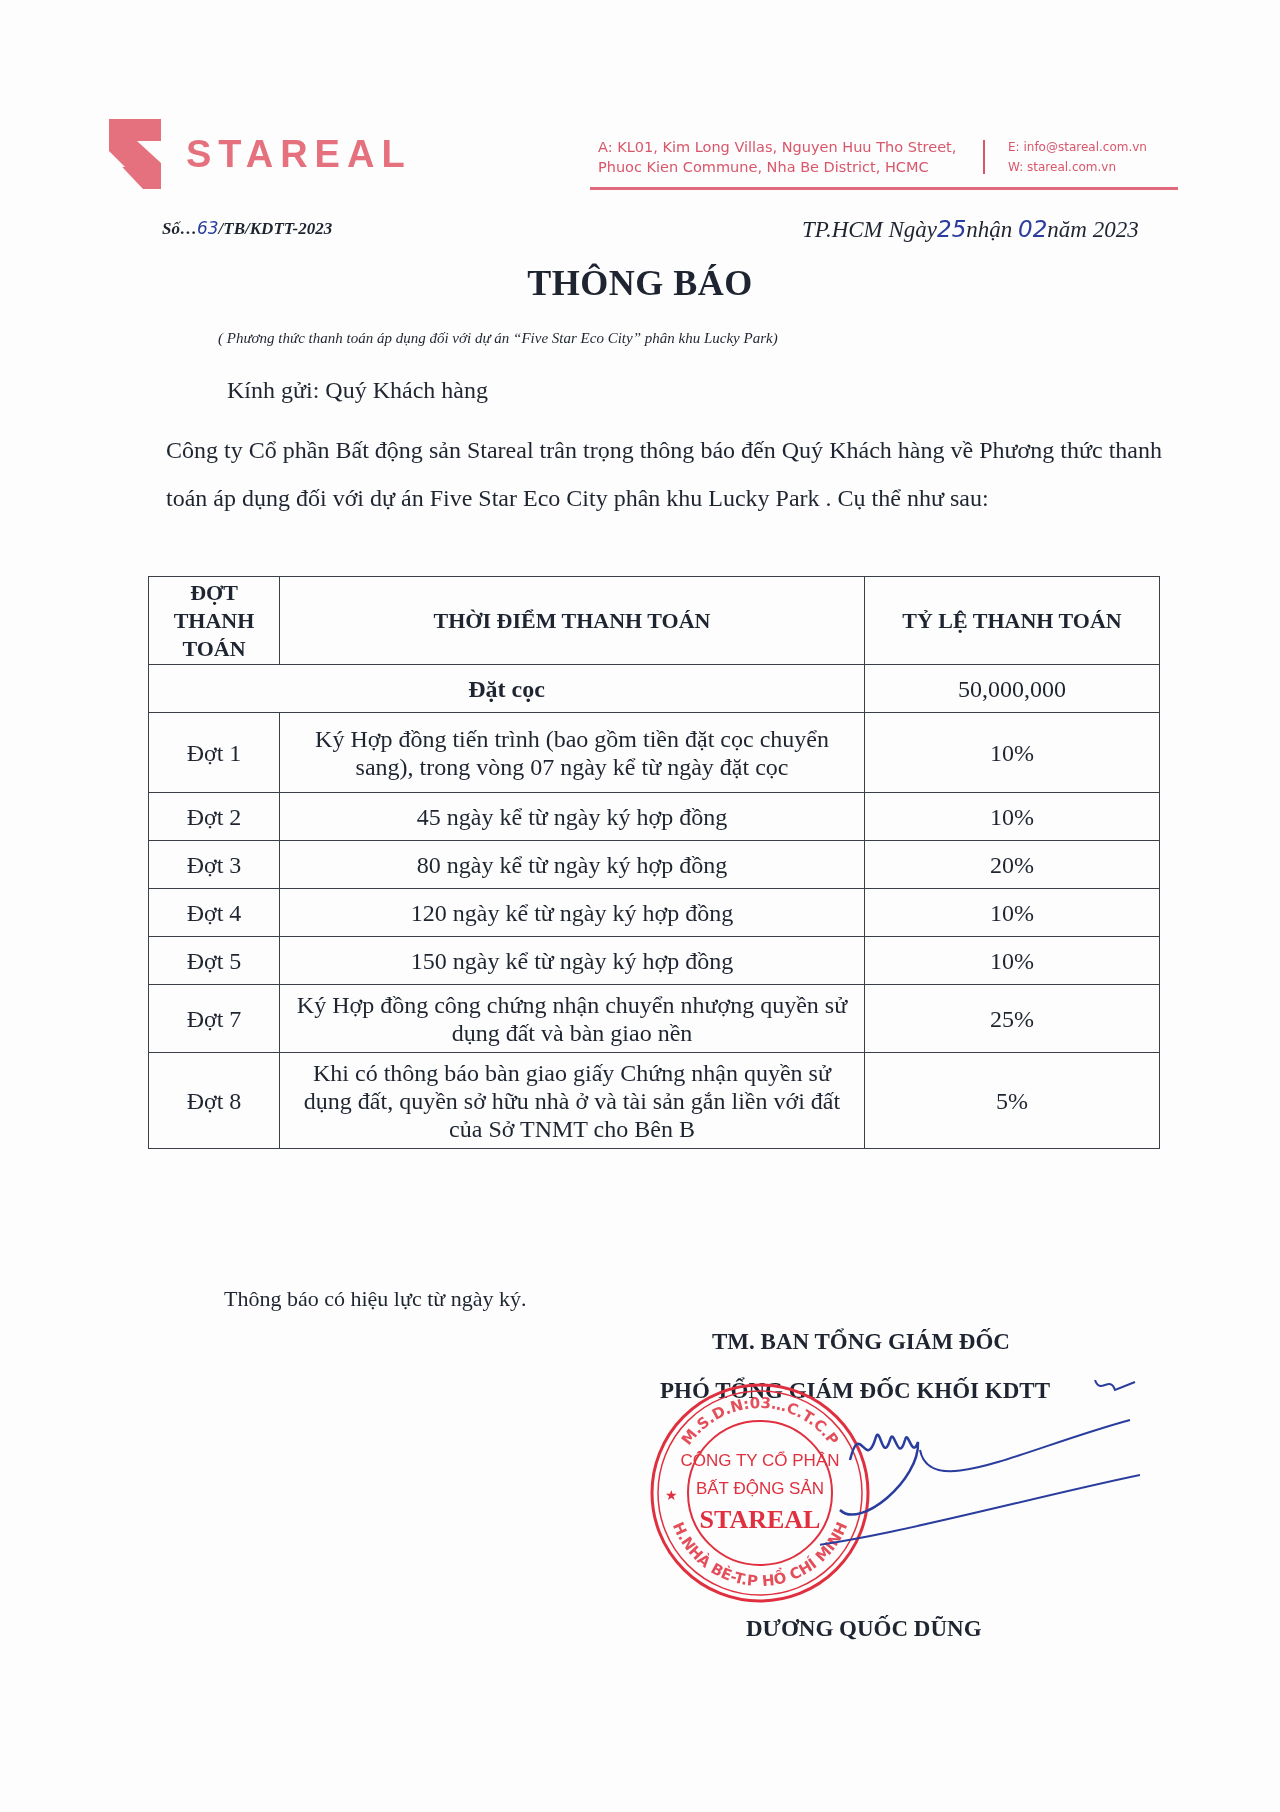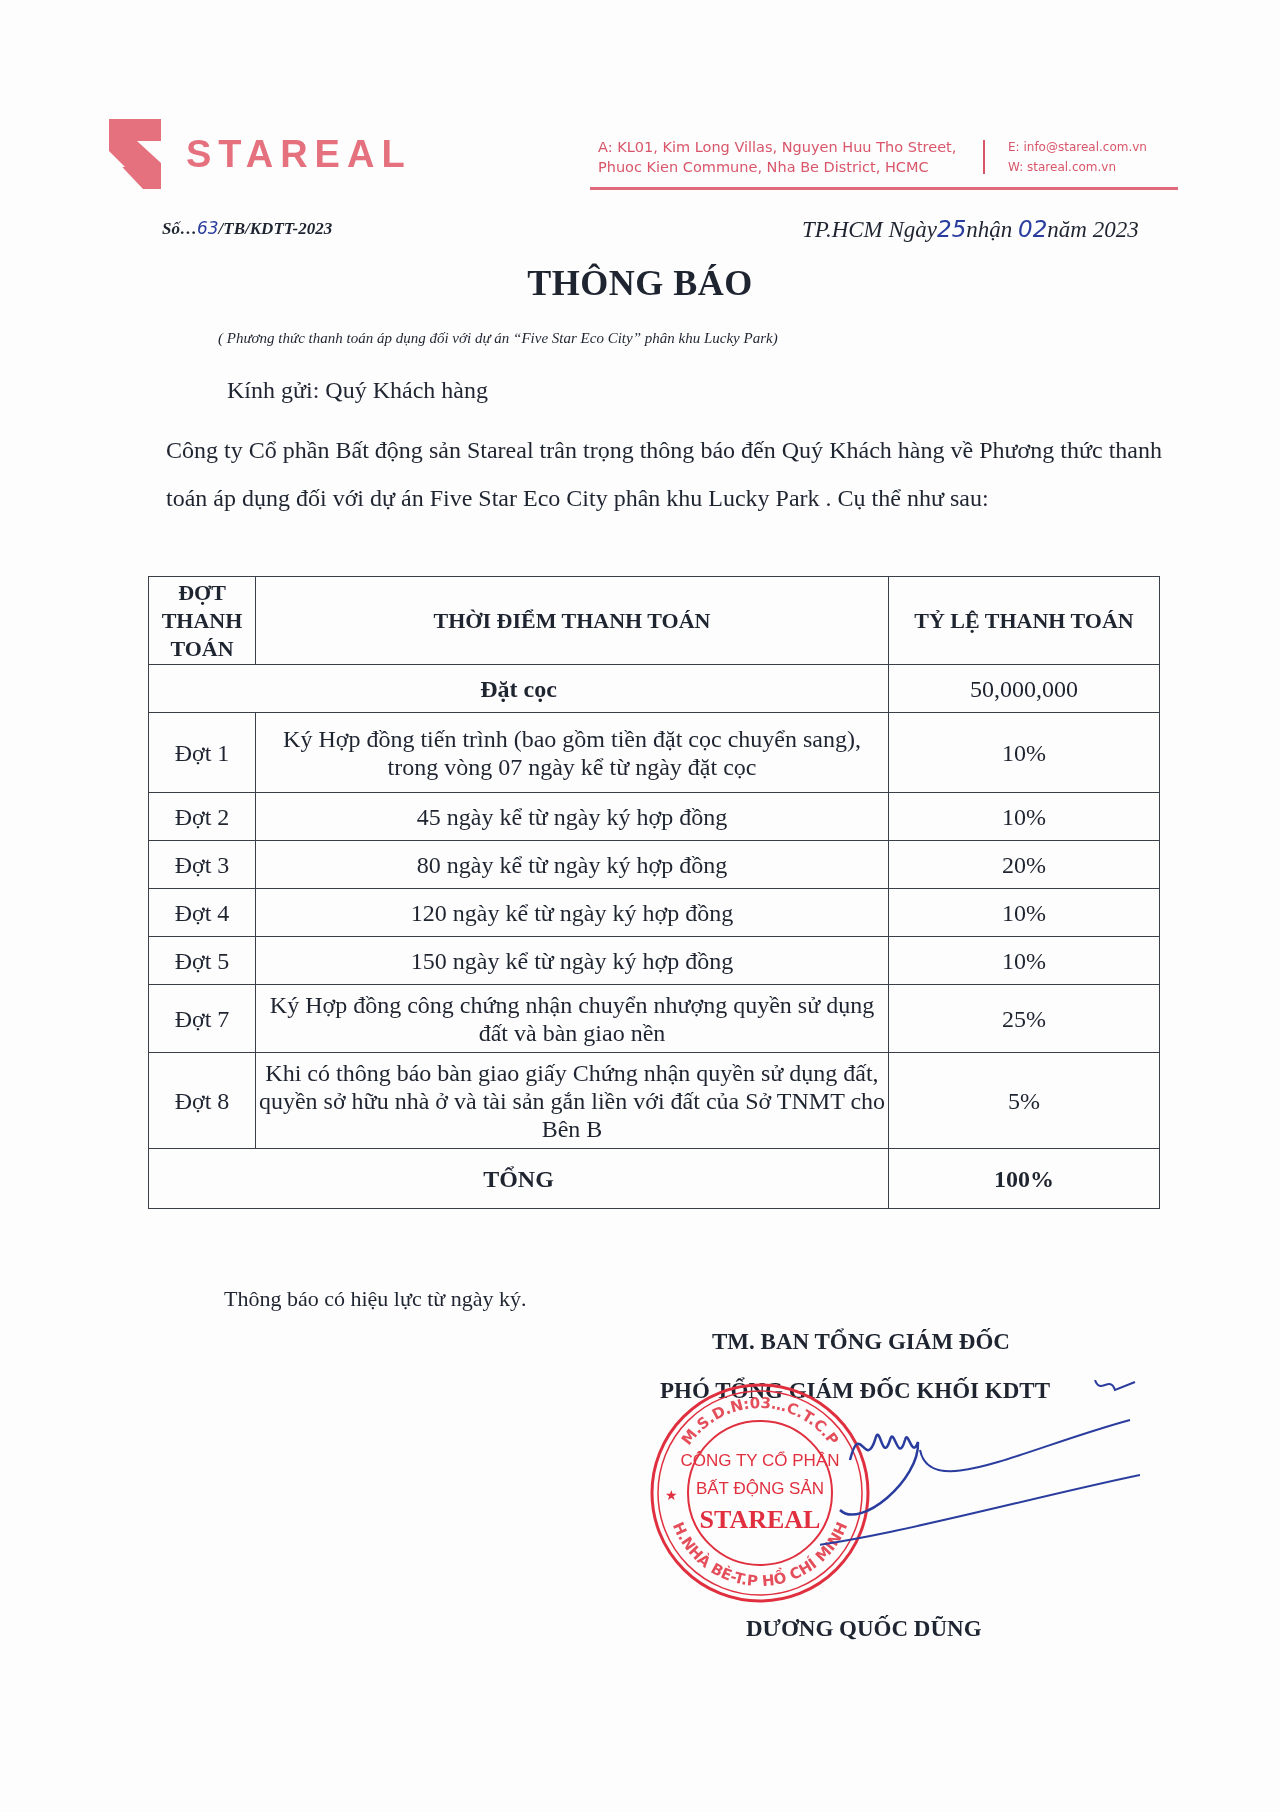--- a/index.html
+++ b/index.html
@@ -22,21 +22,21 @@
     .docdate { left: 802px; top: 216px; font-size: 23px; font-style: italic; white-space: nowrap; }
     .docdate .hand { color: #2a3d9e; font-family: "DejaVu Sans", sans-serif; font-style: italic; }
 
     .title { left: 0; width: 1280px; top: 262px; text-align: center; font-size: 36px; font-weight: bold; letter-spacing: 0.5px; }
     .subtitle { left: 218px; top: 330px; font-size: 15px; font-style: italic; white-space: nowrap; }
     .greeting { left: 227px; top: 377px; font-size: 24px; white-space: nowrap; }
     .intro { left: 166px; top: 426px; width: 996px; font-size: 24px; line-height: 48px; text-align: justify; }
 
     
     .pay-table { position: absolute; left: 148px; top: 576px; width: 1012px; border-collapse: collapse; font-size: 24px; }
-    .pay-table td, .pay-table th { border: 1.5px solid #3a3f48; text-align: center; vertical-align: middle; padding: 0 0; line-height: 28px; }
+    .pay-table td, .pay-table th { border: 1.5px solid #3a3f48; text-align: center; vertical-align: middle; padding: 0 12px; line-height: 28px; }
     .pay-table th { font-weight: bold; font-size: 22px; }
     .c1 { width: 106px; }
     .c3 { width: 270px; }
     .bold { font-weight: bold; }
 
     .effective { left: 224px; top: 1286px; font-size: 22px; white-space: nowrap; text-align: center; }
     .sign1 { left: 712px; top: 1329px; font-size: 23px; font-weight: bold; white-space: nowrap; }
     .sign2 { left: 660px; top: 1378px; font-size: 23px; font-weight: bold; white-space: nowrap; }
     .signer { left: 746px; top: 1616px; font-size: 23px; font-weight: bold; white-space: nowrap; }
 
@@ -113,24 +113,20 @@
   <tr style="height:68px">
     <td>Đợt 7</td>
     <td>Ký Hợp đồng công chứng nhận chuyển nhượng quyền sử dụng đất và bàn giao nền</td>
     <td>25%</td>
   </tr>
   <tr style="height:96px">
     <td>Đợt 8</td>
     <td>Khi có thông báo bàn giao giấy Chứng nhận quyền sử dụng đất, quyền sở hữu nhà ở và tài sản gắn liền với đất của Sở TNMT cho Bên B</td>
     <td>5%</td>
   </tr>
-  <tr style="height:60px">
-    <td colspan="2" class="bold">TỔNG</td>
-    <td class="bold">100%</td>
-  </tr>
 </tbody>
   </table>
 
 <div class="abs effective">Thông báo có hiệu lực từ ngày ký.</div>
 <div class="abs sign1">TM. BAN TỔNG GIÁM ĐỐC</div>
 <div class="abs sign2">PHÓ TỔNG GIÁM ĐỐC KHỐI KDTT</div>
 
 <svg class="abs stamp" viewBox="0 0 230 230">
   <defs>
     <path id="ringTop" d="M 30 115 A 85 85 0 0 1 200 115"></path>

